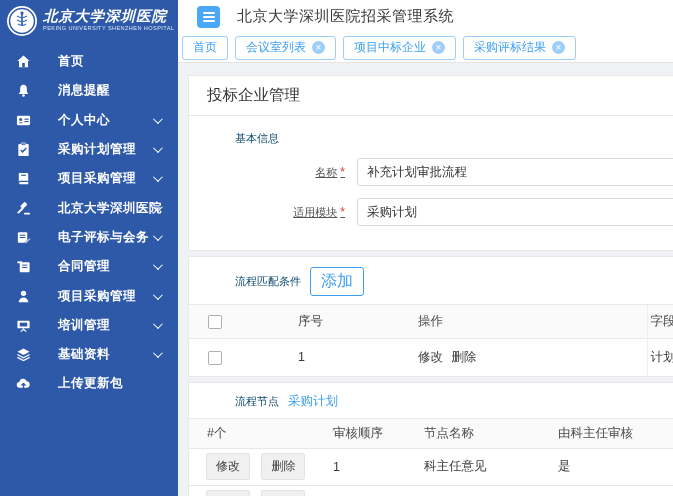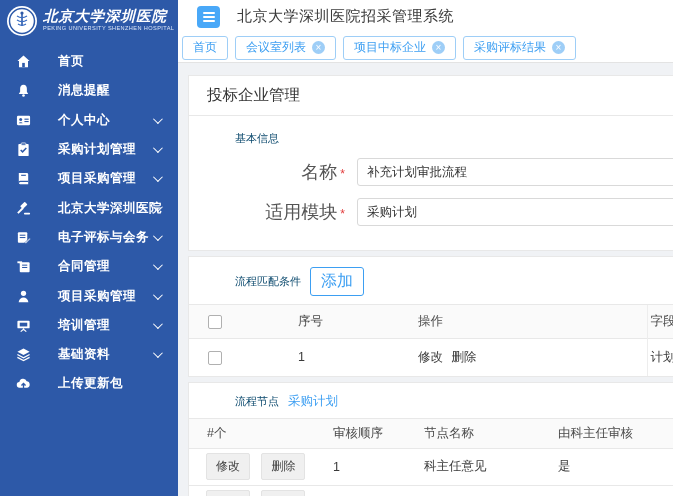--- a/index.html
+++ b/index.html
@@ -36,21 +36,21 @@
   .card { width:660px; background:#fff; border:1px solid #e8e8e8; }
   .card + .card { margin-top:5px; }
 
   .page-title-row { padding:9px 18px; border-bottom:1px solid #e8e8e8; }
   .page-title { font-size:15.5px; color:#333; }
 
   .section { padding:12px 18px 12px 18px; }
   .section-title { font-size:11px; color:#0c4a6e; display:inline-block;margin-left:28px; }
   .form { margin-top:12px; }
   .form-row { display:flex; align-items:center; margin-bottom:12px; }
-  .form-label { width:142px; min-width:142px; text-align:right; font-size:18px; color:#555; padding-right:4px; }
+  .form-label { width:142px; min-width:142px; text-align:right; font-size:11px; color:#555; padding-right:4px;text-decoration:underline; }
   .req::after { content:"*"; color:#e23b3b; margin-left:3px; font-size:12px; }
   .form-input { margin-left:8px; width:490px; height:28px; border:1px solid #d9d9d9; border-radius:3px; padding:0 9px; font-size:12.5px; color:#333; font-family:inherit; background:#fff; }
 
   .sec-head { padding:10px 18px 8px 18px; display:flex; align-items:center; }
   .btn-add { margin-left:9px; padding:3px 10px; border:1px solid #3d9ff2; border-radius:3px; background:#fff; color:#3d9ff2; font-size:16px; cursor:pointer; font-family:inherit; }
   .link-add { margin-left:9px; color:#3d9ff2; font-size:12.5px; cursor:pointer; }
 
   table { border-collapse:collapse; width:660px; table-layout:fixed; }
   thead td { background:#fafafa; color:#4a4a4a; font-size:12.5px; }
   td { border-top:1px solid #e8e8e8; padding:0 0 0 19px; font-size:12.5px; color:#3a3a3a; vertical-align:middle; }

